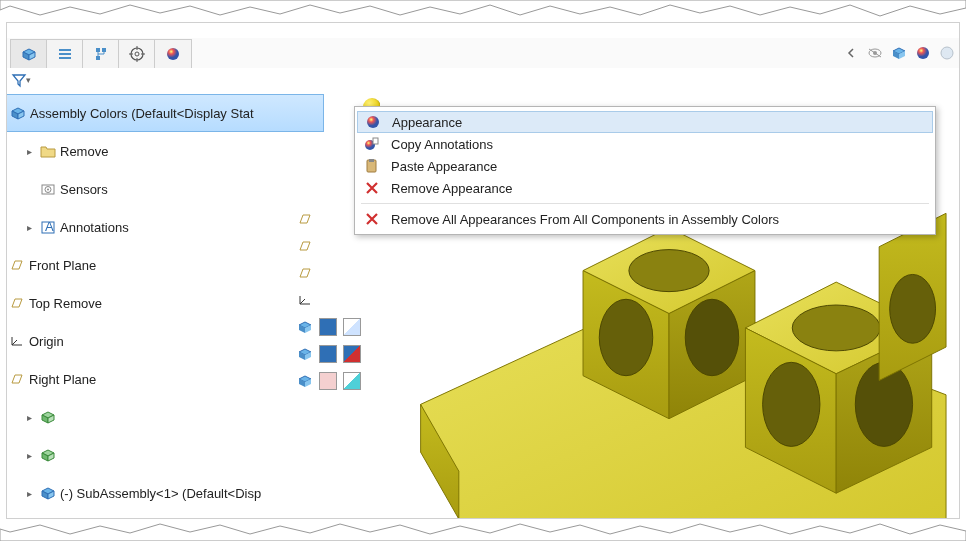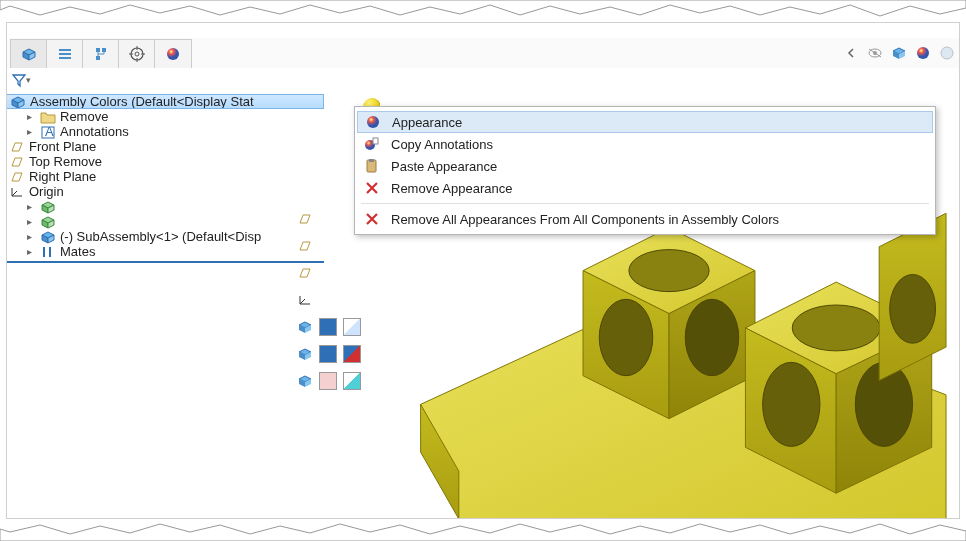--- a/index.html
+++ b/index.html
@@ -14,21 +14,21 @@
 .tab-group { display: flex; border: 1px solid #ccc; border-bottom: none; background: #f4f4f4; }
 .tab-btn { width: 36px; height: 28px; display: flex; align-items: center; justify-content: center; border-right: 1px solid #ccc; cursor: pointer; }
 .tab-btn:last-child { border-right: none; }
 .tab-btn.active { background: #e8e8e8; }
 .toolbar-right { margin-left: auto; display: flex; gap: 6px; align-items: center; }
 .mini-icon { width: 18px; height: 18px; display: flex; align-items: center; justify-content: center; cursor: pointer; }
 
 .filter-row { position: absolute; top: 68px; left: 10px; height: 24px; display: flex; align-items: center; }
 
 .tree-panel { position: absolute; top: 94px; left: 6px; width: 318px; bottom: 22px; background: #fff; }
-.tree-row { display: flex; align-items: center; height: 15px; padding-left: 2px; gap: 4px; white-space: nowrap; overflow: hidden; }
+.tree-row { display: flex; align-items: center; height: 38px; padding-left: 2px; gap: 4px; white-space: nowrap; overflow: hidden; }
 .tree-row.selected { background: linear-gradient(#cfe8ff, #b6dcff); border: 1px solid #7bb5e8; }
 .expander { width: 11px; height: 11px; display: inline-flex; align-items: center; justify-content: center; color: #666; font-size: 10px; cursor: pointer; }
 .expander.spacer { visibility: hidden; }
 .tree-icon { width: 17px; height: 17px; display: inline-flex; align-items: center; justify-content: center; }
 .tree-text { color: #222; }
 .indent-1 { padding-left: 18px; }
 .indent-2 { }
 
 .blue-underline { height: 2px; background: #2f6fb5; margin-top: 2px; }
 
@@ -179,20 +179,31 @@
   <div class="tree-row indent-1">
     <span class="expander">▸</span>
     <span class="tree-icon">
         <svg width="16" height="14">
           <path d="M1 3 L6 3 L7 5 L15 5 L15 13 L1 13 Z" fill="#f0d986" stroke="#b89a40"></path>
         </svg>
       </span>
     <span class="tree-text">Remove</span>
   </div>
   <div class="tree-row indent-1">
+    <span class="expander spacer">▸</span>
+    <span class="tree-icon">
+        <svg width="16" height="14">
+          <rect x="2" y="3" width="12" height="9" fill="none" stroke="#888"></rect>
+          <circle cx="8" cy="7.5" r="3" fill="none" stroke="#888"></circle>
+          <circle cx="8" cy="7.5" r="1" fill="#888"></circle>
+        </svg>
+      </span>
+    <span class="tree-text">Sensors</span>
+  </div>
+  <div class="tree-row indent-1">
     <span class="expander">▸</span>
     <span class="tree-icon">
         <svg width="16" height="14">
           <rect x="2" y="2" width="12" height="11" fill="none" stroke="#2f6fb5"></rect>
           <text x="5" y="11" font-size="9" fill="#2f6fb5">A</text>
         </svg>
       </span>
     <span class="tree-text">Annotations</span>
   </div>
   <div class="tree-row indent-2">
@@ -207,32 +218,32 @@
     <span class="tree-icon">
         <svg width="16" height="14">
           <path d="M3 11 L10 11 L13 3 L6 3 Z" fill="none" stroke="#b89a40"></path>
         </svg>
       </span>
     <span class="tree-text">Top Remove</span>
   </div>
   <div class="tree-row indent-2">
     <span class="tree-icon">
         <svg width="16" height="14">
+          <path d="M3 11 L3 3 M3 11 L13 11 M3 11 L8 6" stroke="#333" fill="none"></path>
+        </svg>
+      </span>
+    <span class="tree-text">Origin</span>
+  </div>
+  <div class="tree-row indent-2">
+    <span class="tree-icon">
+        <svg width="16" height="14">
           <path d="M3 11 L10 11 L13 3 L6 3 Z" fill="none" stroke="#b89a40"></path>
         </svg>
       </span>
     <span class="tree-text">Right Plane</span>
-  </div>
-  <div class="tree-row indent-2">
-    <span class="tree-icon">
-        <svg width="16" height="14">
-          <path d="M3 11 L3 3 M3 11 L13 11 M3 11 L8 6" stroke="#333" fill="none"></path>
-        </svg>
-      </span>
-    <span class="tree-text">Origin</span>
   </div>
   <div class="tree-row indent-1">
     <span class="expander">▸</span>
     <span class="tree-icon">
         <svg width="16" height="16">
           <path d="M2 6 L8 3 L14 6 L8 9 Z" fill="#9dd49d" stroke="#3a8a3a"></path>
           <path d="M2 6 L2 11 L8 14 L8 9 Z" fill="#6fb86f" stroke="#3a8a3a"></path>
           <path d="M14 6 L14 11 L8 14 L8 9 Z" fill="#b8e0b8" stroke="#3a8a3a"></path>
         </svg>
       </span>

